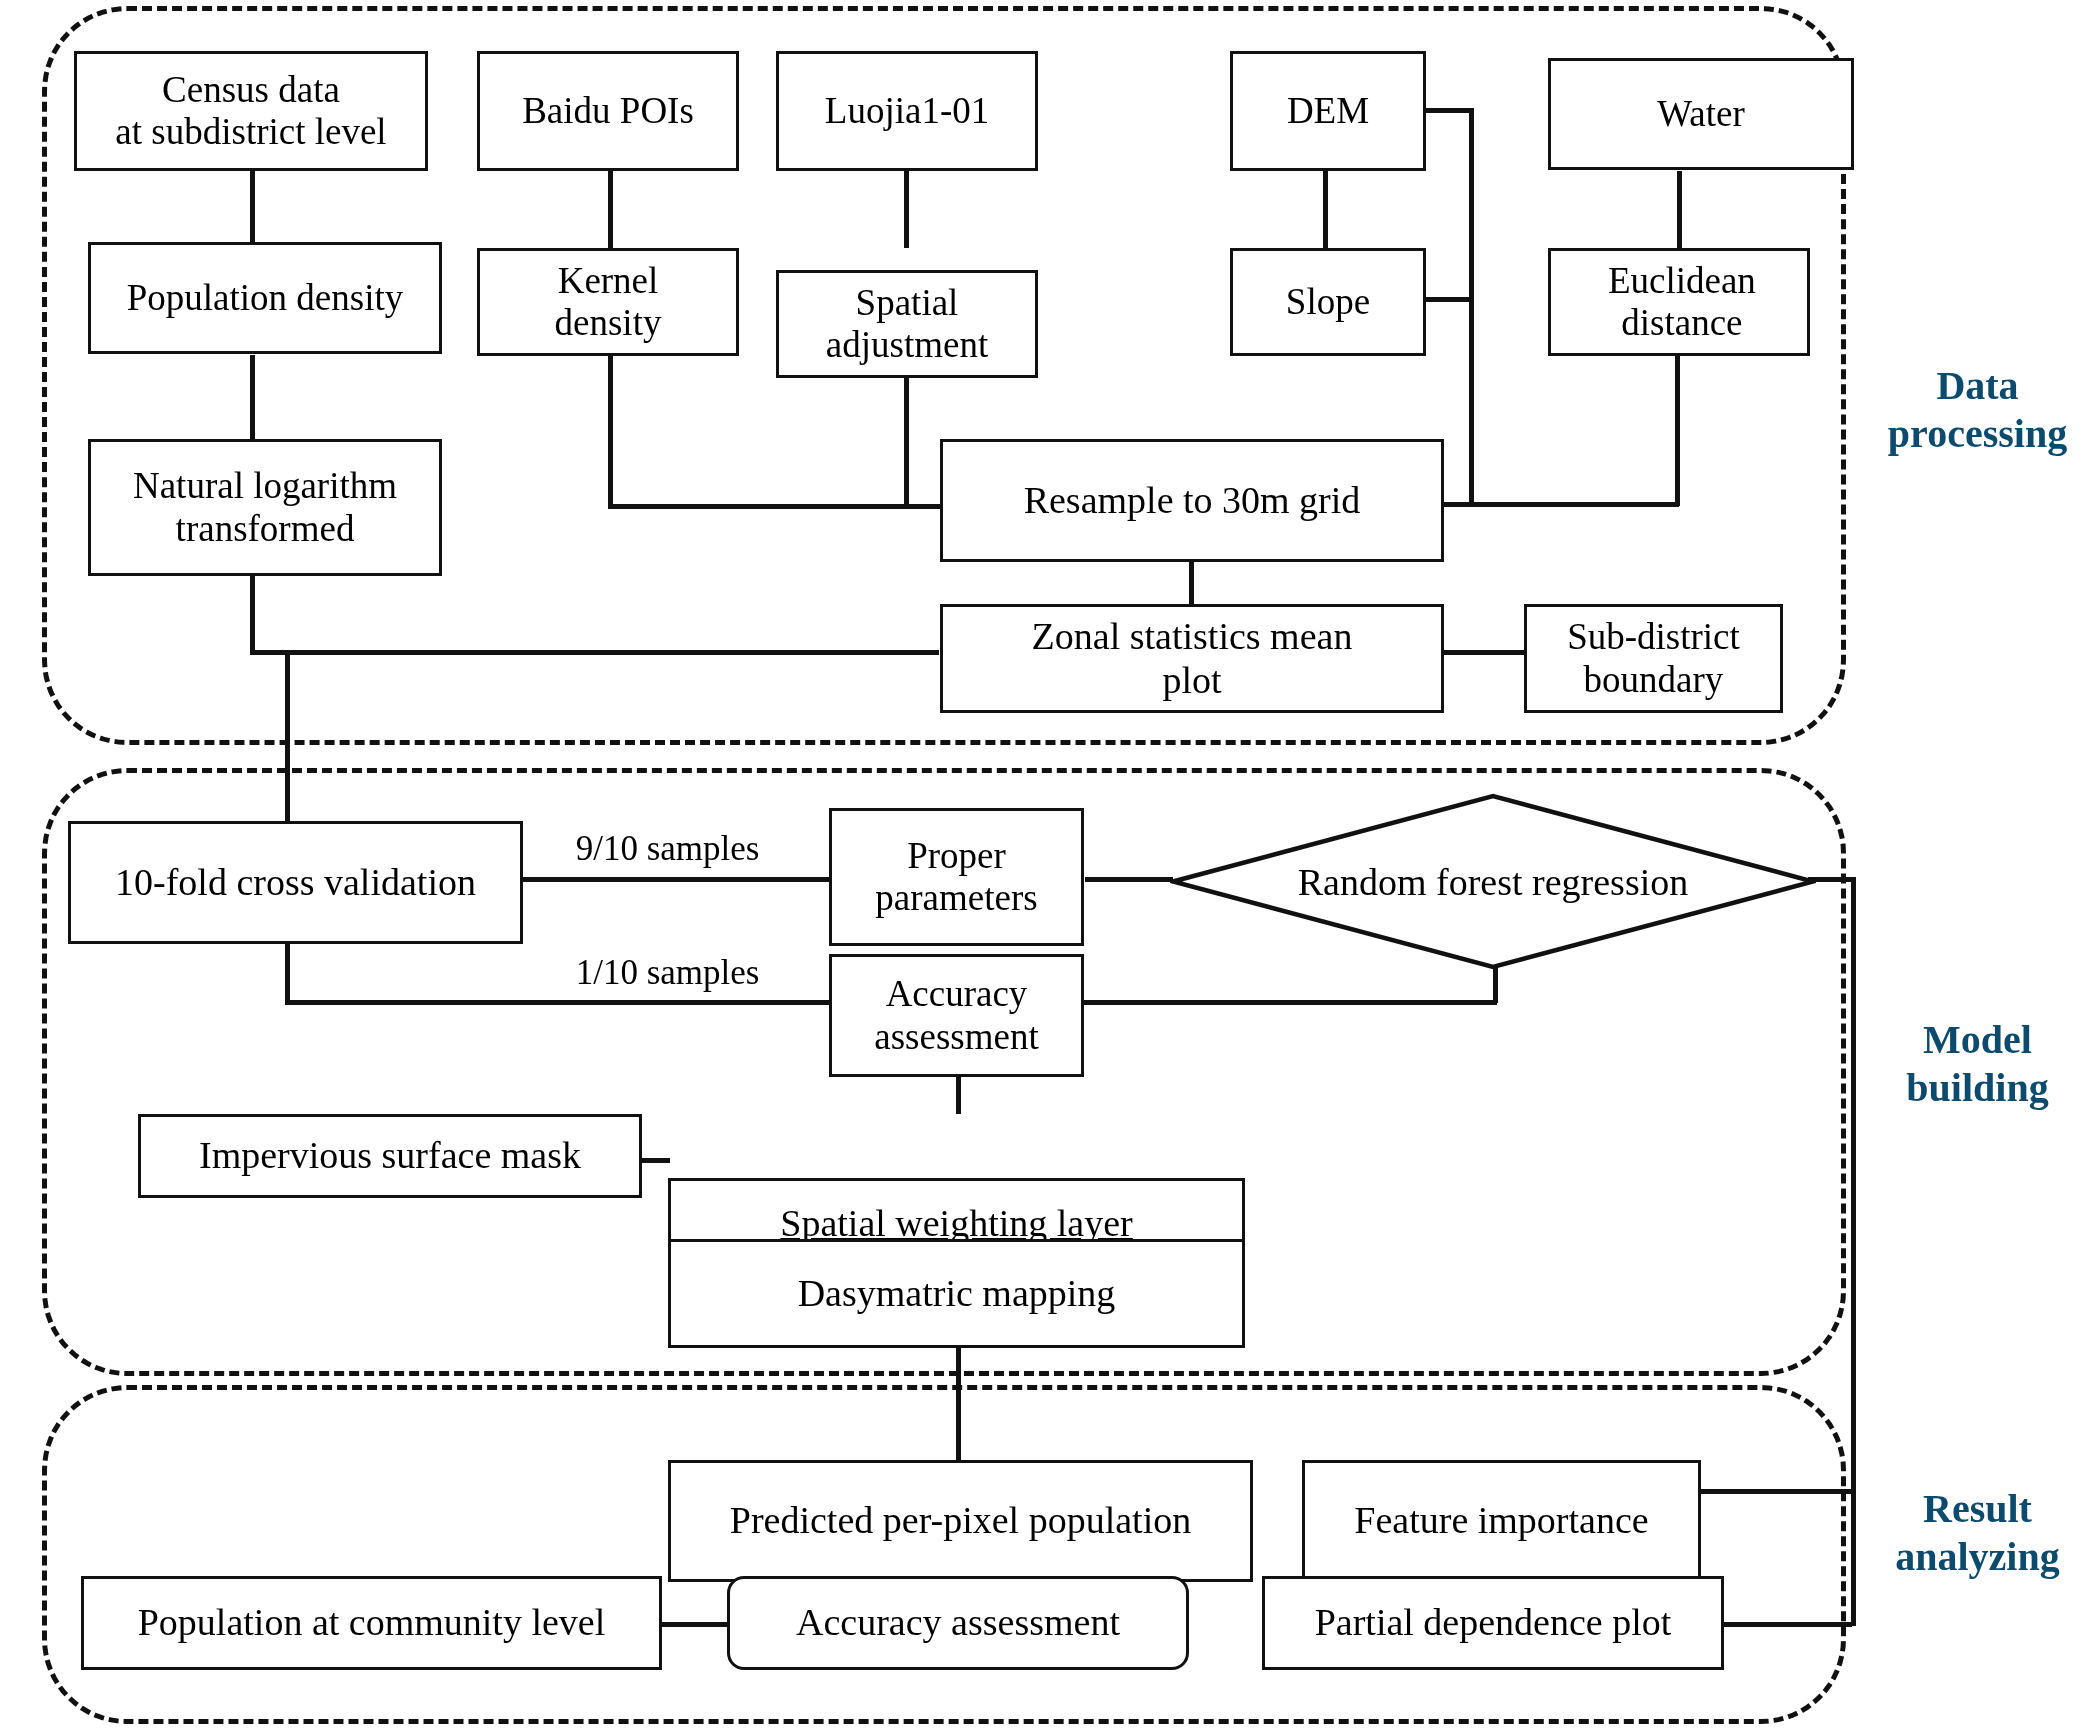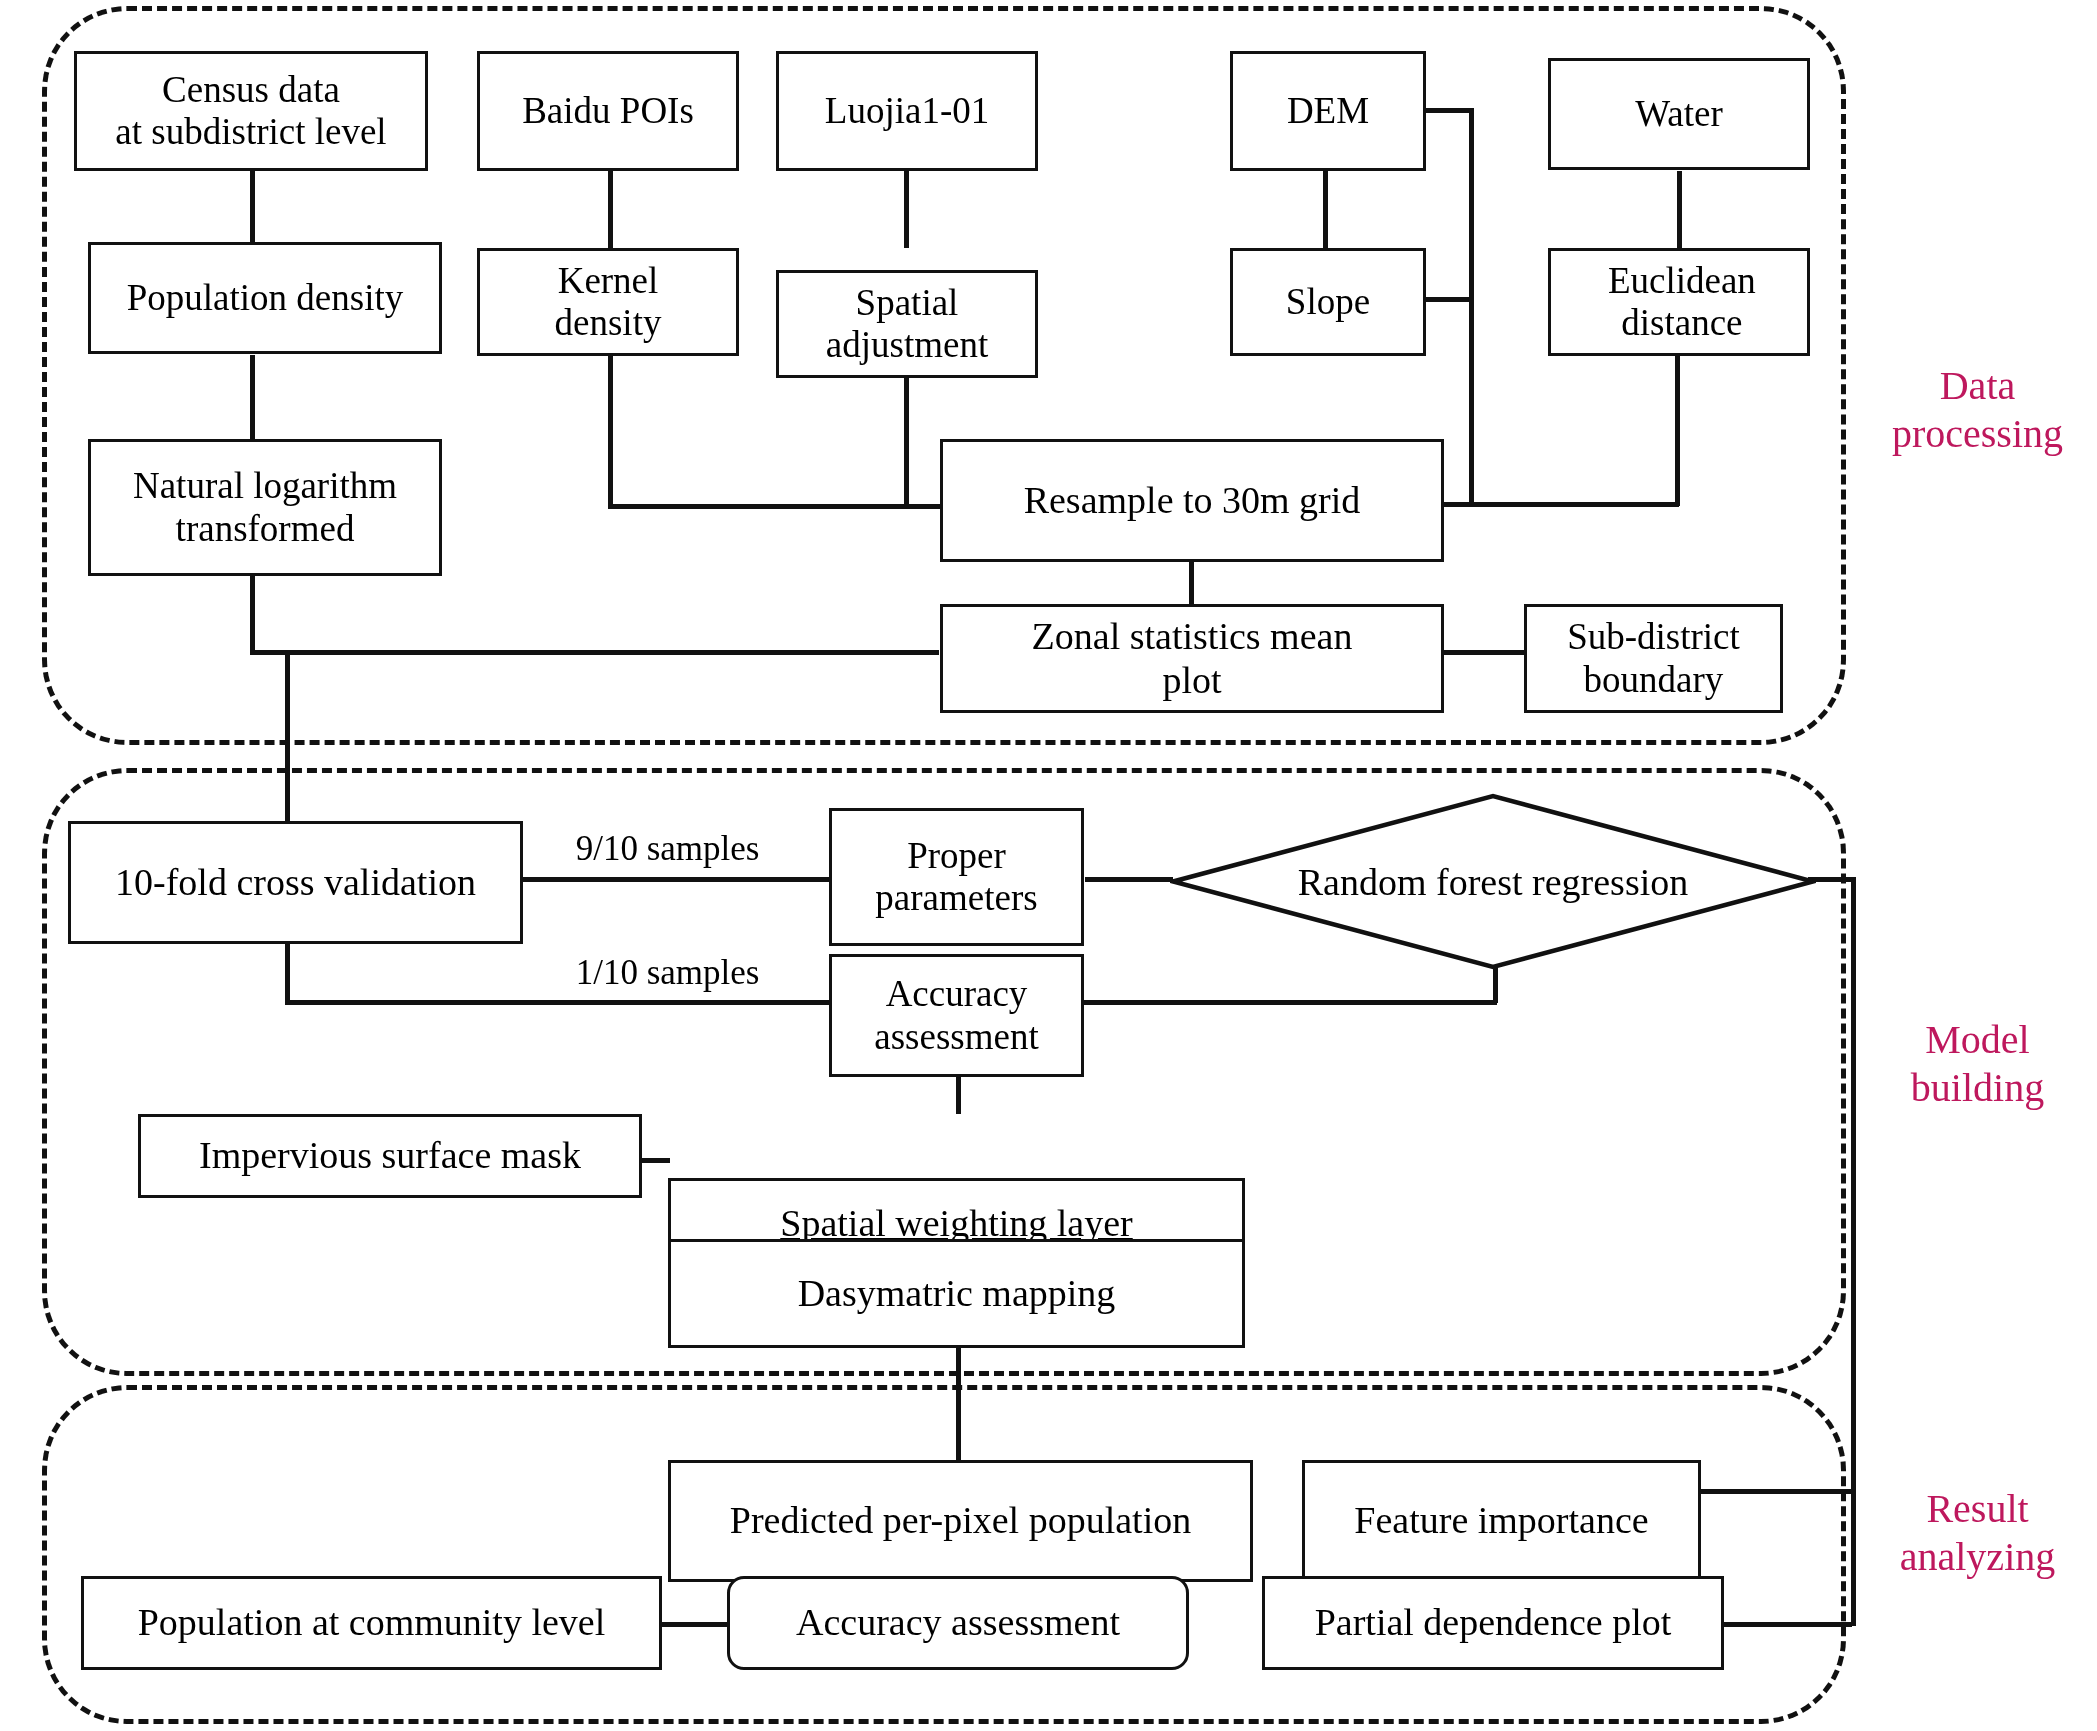--- a/index.html
+++ b/index.html
@@ -52,23 +52,23 @@
     position:absolute;
     color:#000;
     background:#fff;
     padding:0 7.7px;
     white-space:nowrap;
     z-index:7;
   }
   
   .caption{
     position:absolute;
-    font-weight:normal;
+    font-weight:bold;
     text-align:center;
-    color:#be185d;
+    color:#0c4a6e;
     line-height:1.2;
     z-index:6;
   }
   .f46{font-size:35px;}
   .f48{font-size:37px;}
   .f50{font-size:38px;}
   .f52{font-size:40px;}
 </style>
 </head>
 <body>
@@ -139,21 +139,21 @@
   </div>
 
   <div class="node f48" style="left:776px;top:51px;width:262px;height:120px;">
     <span>Luojia1-01</span>
   </div>
 
   <div class="node f48" style="left:1230px;top:51px;width:196px;height:120px;">
     <span>DEM</span>
   </div>
 
-  <div class="node f48" style="left:1548px;top:58px;width:262px;height:112px;">
+  <div class="node f48" style="left:1548px;top:58px;width:306px;height:112px;">
     <span>Water</span>
   </div>
 
   <div class="node f48" style="left:88px;top:242px;width:354px;height:112px;">
     <span>Population density</span>
   </div>
 
   <div class="node f48" style="left:477px;top:248px;width:262px;height:108px;">
     <span>
       <span>Kernel</span>

